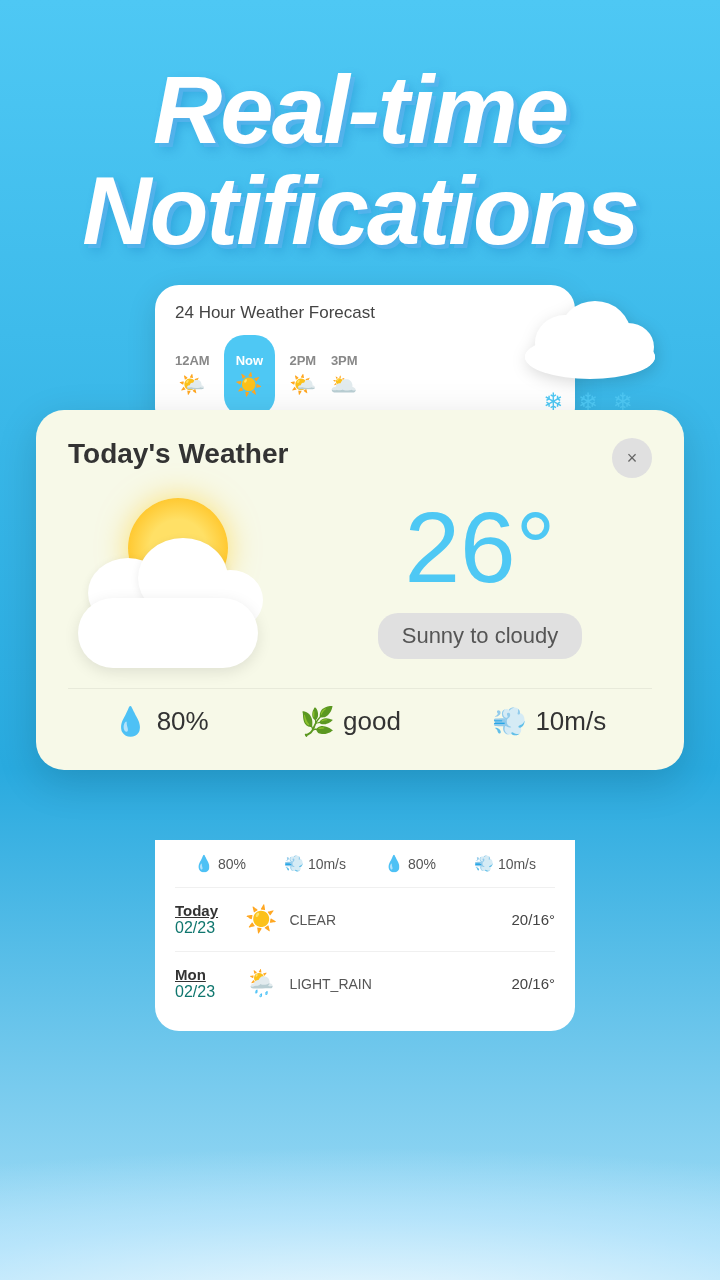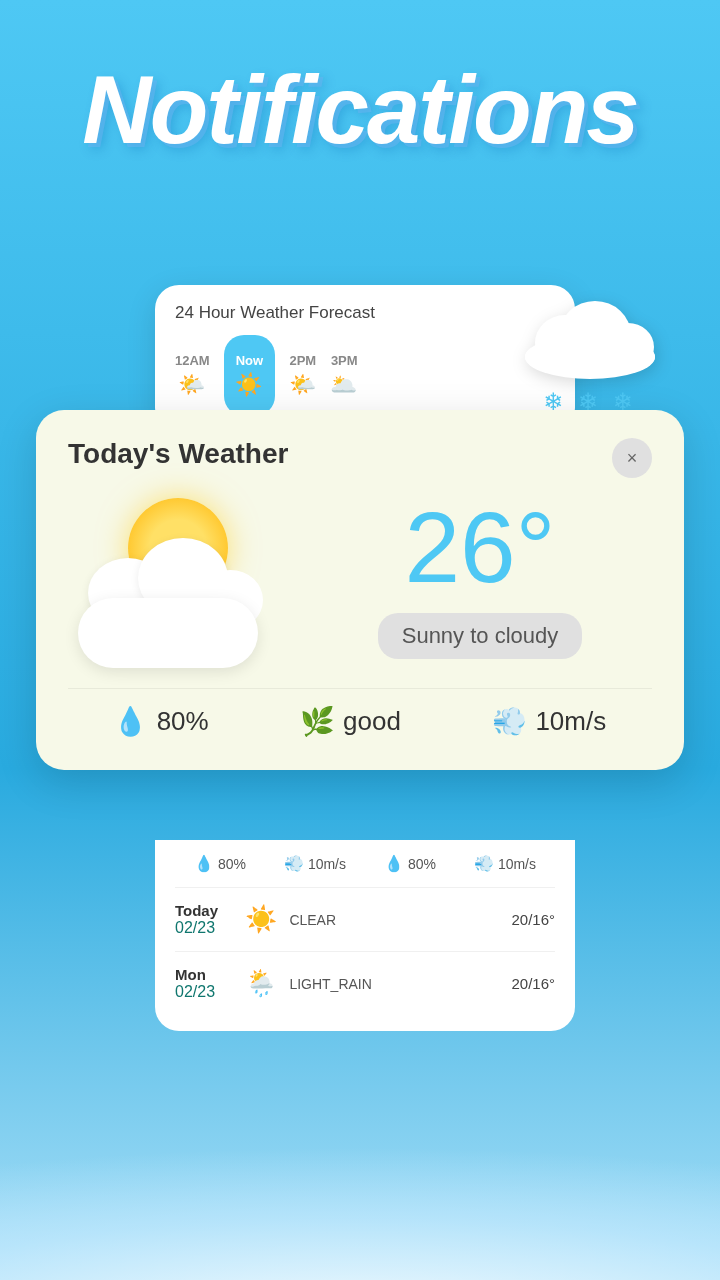--- a/index.html
+++ b/index.html
@@ -317,20 +317,21 @@
     }
 
     .forecast-day {
       width: 70px;
     }
 
     .forecast-day .day-name {
       font-size: 15px;
       font-weight: 600;
       color: #333;
+      text-decoration: underline;
     }
 
     .forecast-day .day-date {
       font-size: 16px;
       color: #0f766e;
     }
 
     .forecast-icon {
       font-size: 26px;
       margin-right: 12px;
@@ -352,20 +353,21 @@
     .deco-cloud {
       filter: drop-shadow(2px 4px 8px rgba(0,0,0,0.15));
     }
   </style>
 </head>
 <body>
 
 <div class="bg-clouds"></div>
 
 <div class="page-title">
+  <span>Real-time</span>
   <span>Notifications</span>
 </div>
 
 <div class="forecast-card-bg">
   <div class="fc-title">24 Hour Weather Forecast</div>
   <div class="forecast-hours">
     <div class="hour-item">
       <span class="time-label">12AM</span>
       <span class="hour-icon">🌤️</span>
     </div>

